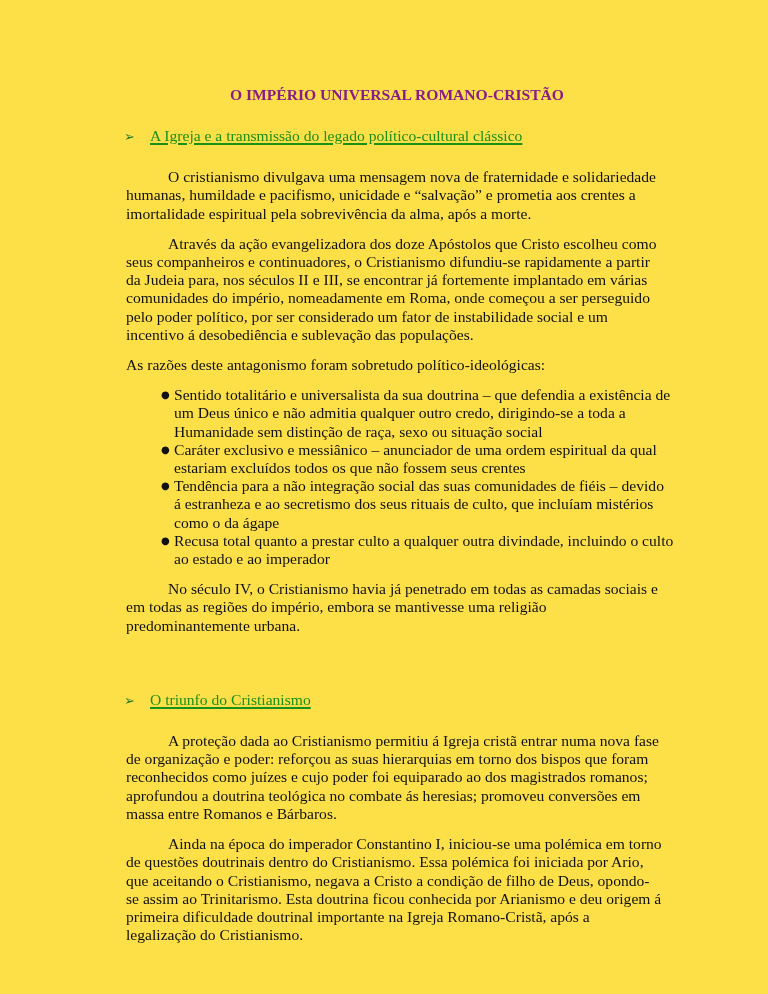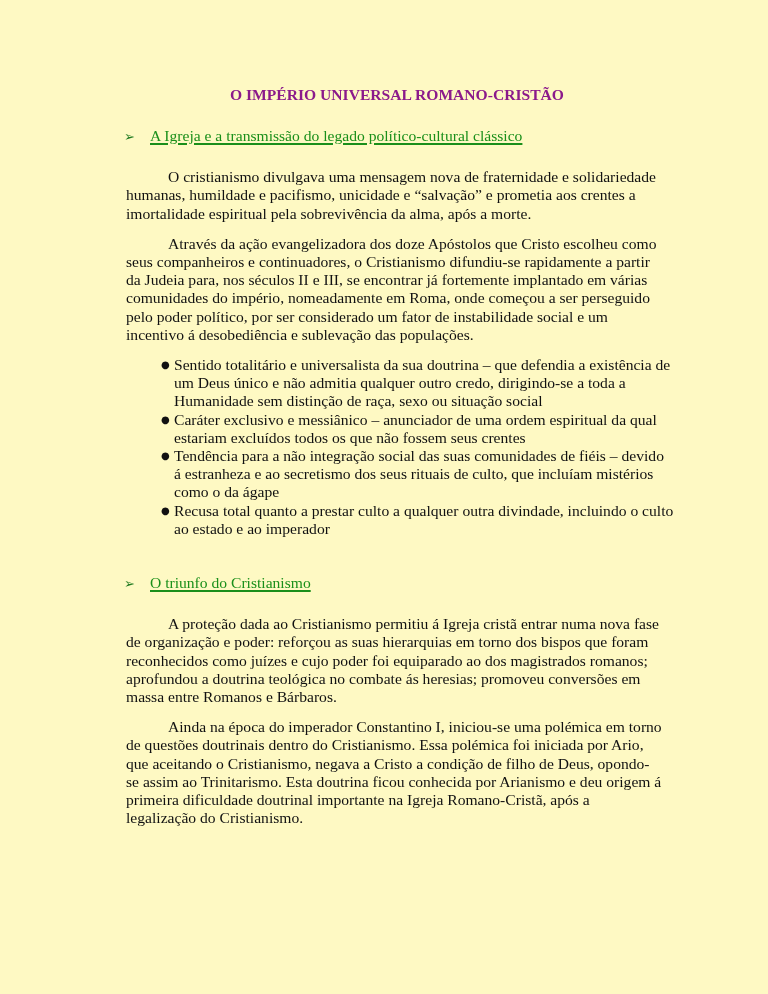--- a/index.html
+++ b/index.html
@@ -14,21 +14,21 @@
     position: relative;
     font-family: "Liberation Serif", "DejaVu Serif", serif;
     color: #111111;
   }
   .page {
     position: absolute;
     left: 0;
     top: 0;
     width: 768px;
     height: 994px;
-    background: #fef9c3;
+    background: #fde047;
   }
   .content {
     position: absolute;
     left: 114px;
     top: 86px;
     width: 560px;
     font-size: 15.6px;
     line-height: 18.2px;
   }
   .title {
@@ -95,48 +95,50 @@
     <h1 class="title" style="color: rgb(139, 26, 139);">O IMPÉRIO UNIVERSAL ROMANO-CRISTÃO</h1>
 
     <div>
       <div class="section-heading">
         <span class="arrow">➢</span>
         <span class="heading-text" style="color: rgb(26, 143, 26);">A Igreja e a transmissão do legado político-cultural clássico</span>
       </div>
 
       <p class="indent">O cristianismo divulgava uma mensagem nova de fraternidade e solidariedade humanas, humildade e pacifismo, unicidade e “salvação” e prometia aos crentes a imortalidade espiritual pela sobrevivência da alma, após a morte.</p>
       <p class="indent">Através da ação evangelizadora dos doze Apóstolos que Cristo escolheu como seus companheiros e continuadores, o Cristianismo difundiu-se rapidamente a partir da Judeia para, nos séculos II e III, se encontrar já fortemente implantado em várias comunidades do império, nomeadamente em Roma, onde começou a ser perseguido pelo poder político, por ser considerado um fator de instabilidade social e um incentivo á desobediência e sublevação das populações.</p>
+      <p>As razões deste antagonismo foram sobretudo político-ideológicas:</p>
 
       <ul class="bullets">
         <li>
           <span class="bullet">●</span>
           <span>Sentido totalitário e universalista da sua doutrina – que defendia a existência de um Deus único e não admitia qualquer outro credo, dirigindo-se a toda a Humanidade sem distinção de raça, sexo ou situação social</span>
         </li>
         <li>
           <span class="bullet">●</span>
           <span>Caráter exclusivo e messiânico – anunciador de uma ordem espiritual da qual estariam excluídos todos os que não fossem seus crentes</span>
         </li>
         <li>
           <span class="bullet">●</span>
           <span>Tendência para a não integração social das suas comunidades de fiéis – devido á estranheza e ao secretismo dos seus rituais de culto, que incluíam mistérios como o da ágape</span>
         </li>
         <li>
           <span class="bullet">●</span>
           <span>Recusa total quanto a prestar culto a qualquer outra divindade, incluindo o culto ao estado e ao imperador</span>
         </li>
       </ul>
 
+      <p class="indent">No século IV, o Cristianismo havia já penetrado em todas as camadas sociais e em todas as regiões do império, embora se mantivesse uma religião predominantemente urbana.</p>
     </div>
 
     <div class="spacer-lg"></div>
 
     <div>
       <div class="section-heading">
         <span class="arrow">➢</span>
-        <span class="heading-text" style="color: rgb(26, 143, 26);">O triunfo do Cristianismo</span>
+        <span class="heading-text" style="color: rgb(26, 143, 26); margin-top: 8px;">O triunfo do Cristianismo</span>
       </div>
 
       <p class="indent">A proteção dada ao Cristianismo permitiu á Igreja cristã entrar numa nova fase de organização e poder: reforçou as suas hierarquias em torno dos bispos que foram reconhecidos como juízes e cujo poder foi equiparado ao dos magistrados romanos; aprofundou a doutrina teológica no combate ás heresias; promoveu conversões em massa entre Romanos e Bárbaros.</p>
       <p class="indent">Ainda na época do imperador Constantino I, iniciou-se uma polémica em torno de questões doutrinais dentro do Cristianismo. Essa polémica foi iniciada por Ario, que aceitando o Cristianismo, negava a Cristo a condição de filho de Deus, opondo-se assim ao Trinitarismo. Esta doutrina ficou conhecida por Arianismo e deu origem á primeira dificuldade doutrinal importante na Igreja Romano-Cristã, após a legalização do Cristianismo.</p>
     </div>
 
   </div>
 </div>
 
 </body></html>

